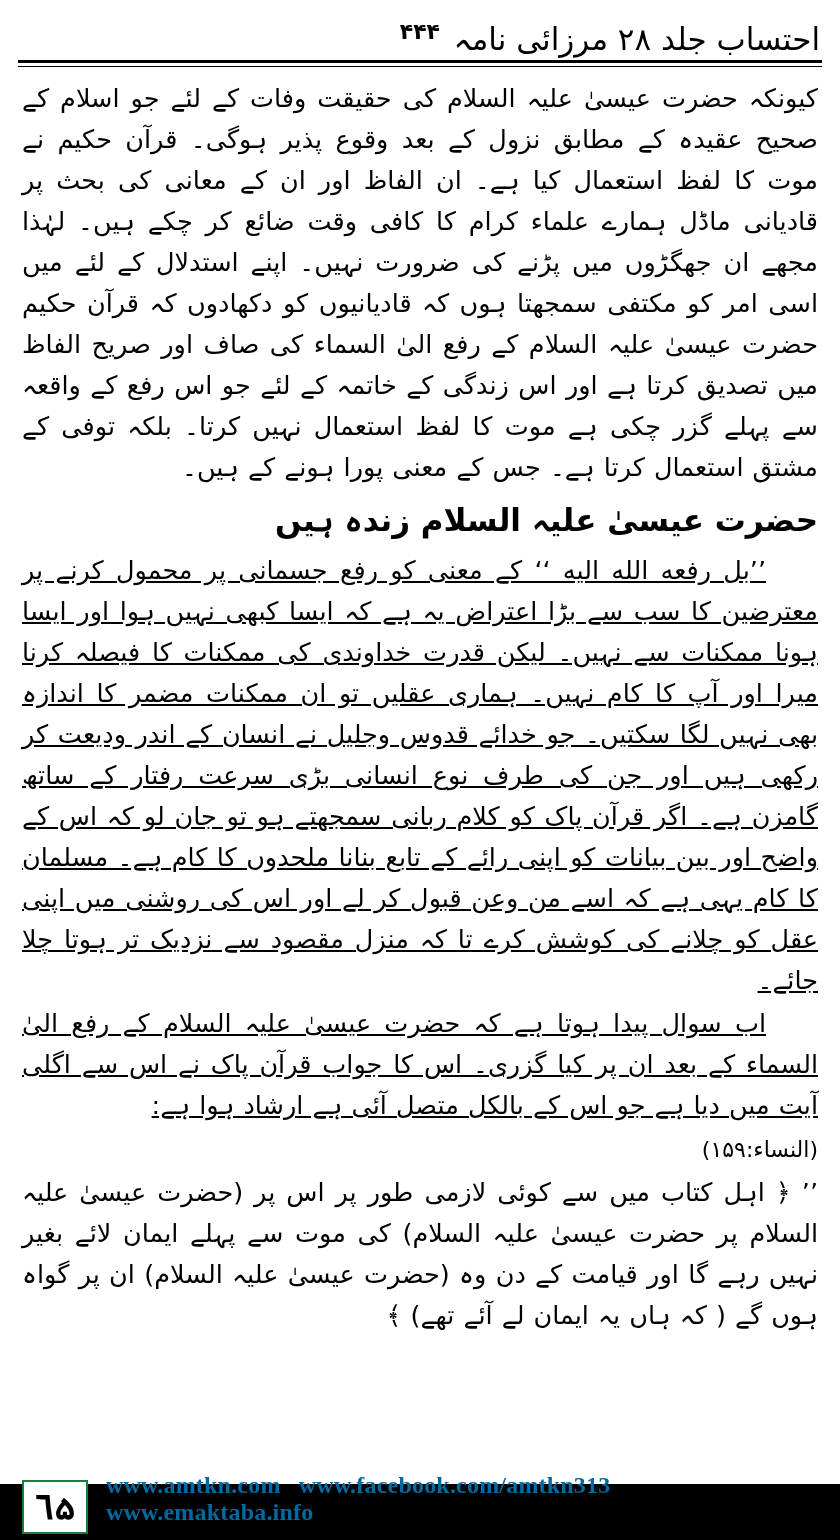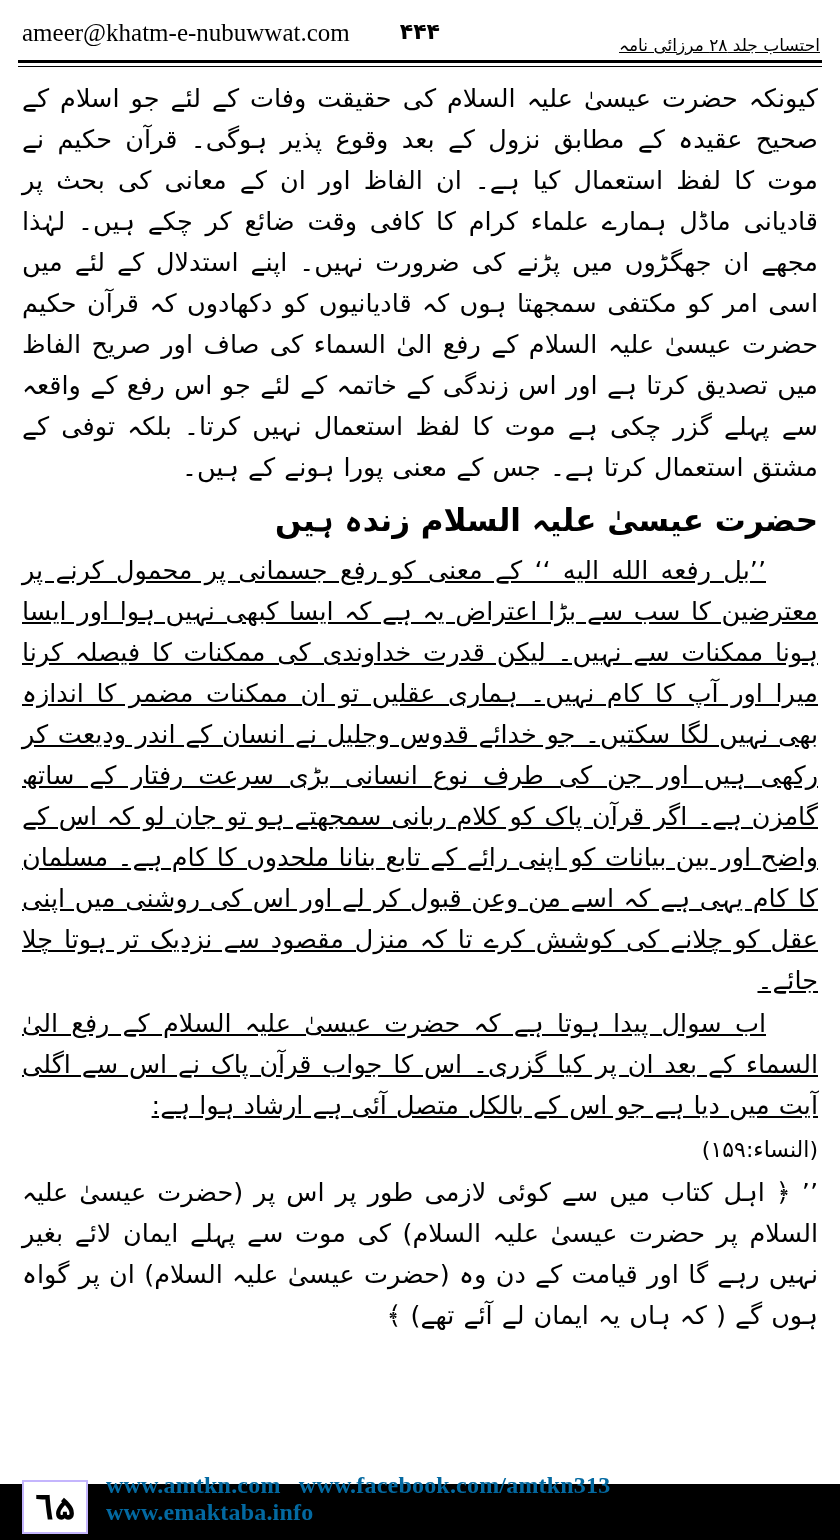--- a/index.html
+++ b/index.html
@@ -22,27 +22,26 @@
     position: absolute;
     top: 12px;
     left: 0;
     width: 840px;
     height: 48px;
     direction: rtl;
   }
   .header-right {
     position: absolute;
     right: 20px;
-    top: 16px;
-    font-size: 17px;
+    top: 10px;
+    font-size: 31px;
     line-height: 34px;
     font-family: "DejaVu Sans", sans-serif;
     white-space: nowrap;
     letter-spacing: -0.5px;
-    text-decoration: underline;
   }
   .header-center {
     position: absolute;
     right: 400px;
     top: 4px;
     font-size: 22px;
     line-height: 32px;
     font-weight: bold;
     font-family: "DejaVu Sans", sans-serif;
   }
@@ -139,21 +138,21 @@
     width: 62px;
     height: 50px;
     background: #ffffff;
     color: #000000;
     font-size: 34px;
     font-weight: bold;
     display: flex;
     align-items: center;
     justify-content: center;
     font-family: Liberation Sans, sans-serif;
-    border: 2px solid #c4b5fd;
+    border: 2px solid #15803d;
   }
   .footer-links {
     position: absolute;
     left: 100px;
     right: 14px;
     bottom: 14px;
     text-align: left;
     color: #0369a1;
     font-size: 24px;
     font-weight: bold;
@@ -164,21 +163,20 @@
   .footer-links span { margin: 0 6px; }
 </style>
 </head>
 <body>
 
 <div class="page">
 
   <div class="header">
     <div class="header-right">احتساب جلد ۲۸ مرزائی نامہ</div>
     <div class="header-center">۴۴۴</div>
-    <div class="header-left">ameer@khatm-e-nubuwwat.com</div>
   </div>
   <div class="header-rule"></div>
   <div class="header-rule2"></div>
 
   <div class="body">
 
     <p class="para">کیونکہ حضرت عیسیٰ علیہ السلام کی حقیقت وفات کے لئے جو اسلام کے صحیح عقیدہ کے مطابق نزول کے بعد وقوع پذیر ہوگی۔ قرآن حکیم نے موت کا لفظ استعمال کیا ہے۔ ان الفاظ اور ان کے معانی کی بحث پر قادیانی ماڈل ہمارے علماء کرام کا کافی وقت ضائع کر چکے ہیں۔ لہٰذا مجھے ان جھگڑوں میں پڑنے کی ضرورت نہیں۔ اپنے استدلال کے لئے میں اسی امر کو مکتفی سمجھتا ہوں کہ قادیانیوں کو دکھادوں کہ قرآن حکیم حضرت عیسیٰ علیہ السلام کے رفع الیٰ السماء کی صاف اور صریح الفاظ میں تصدیق کرتا ہے اور اس زندگی کے خاتمہ کے لئے جو اس رفع کے واقعہ سے پہلے گزر چکی ہے موت کا لفظ استعمال نہیں کرتا۔ بلکہ توفی کے مشتق استعمال کرتا ہے۔ جس کے معنی پورا ہونے کے ہیں۔</p>
 
     <h2 class="heading">حضرت عیسیٰ علیہ السلام زندہ ہیں</h2>
 

